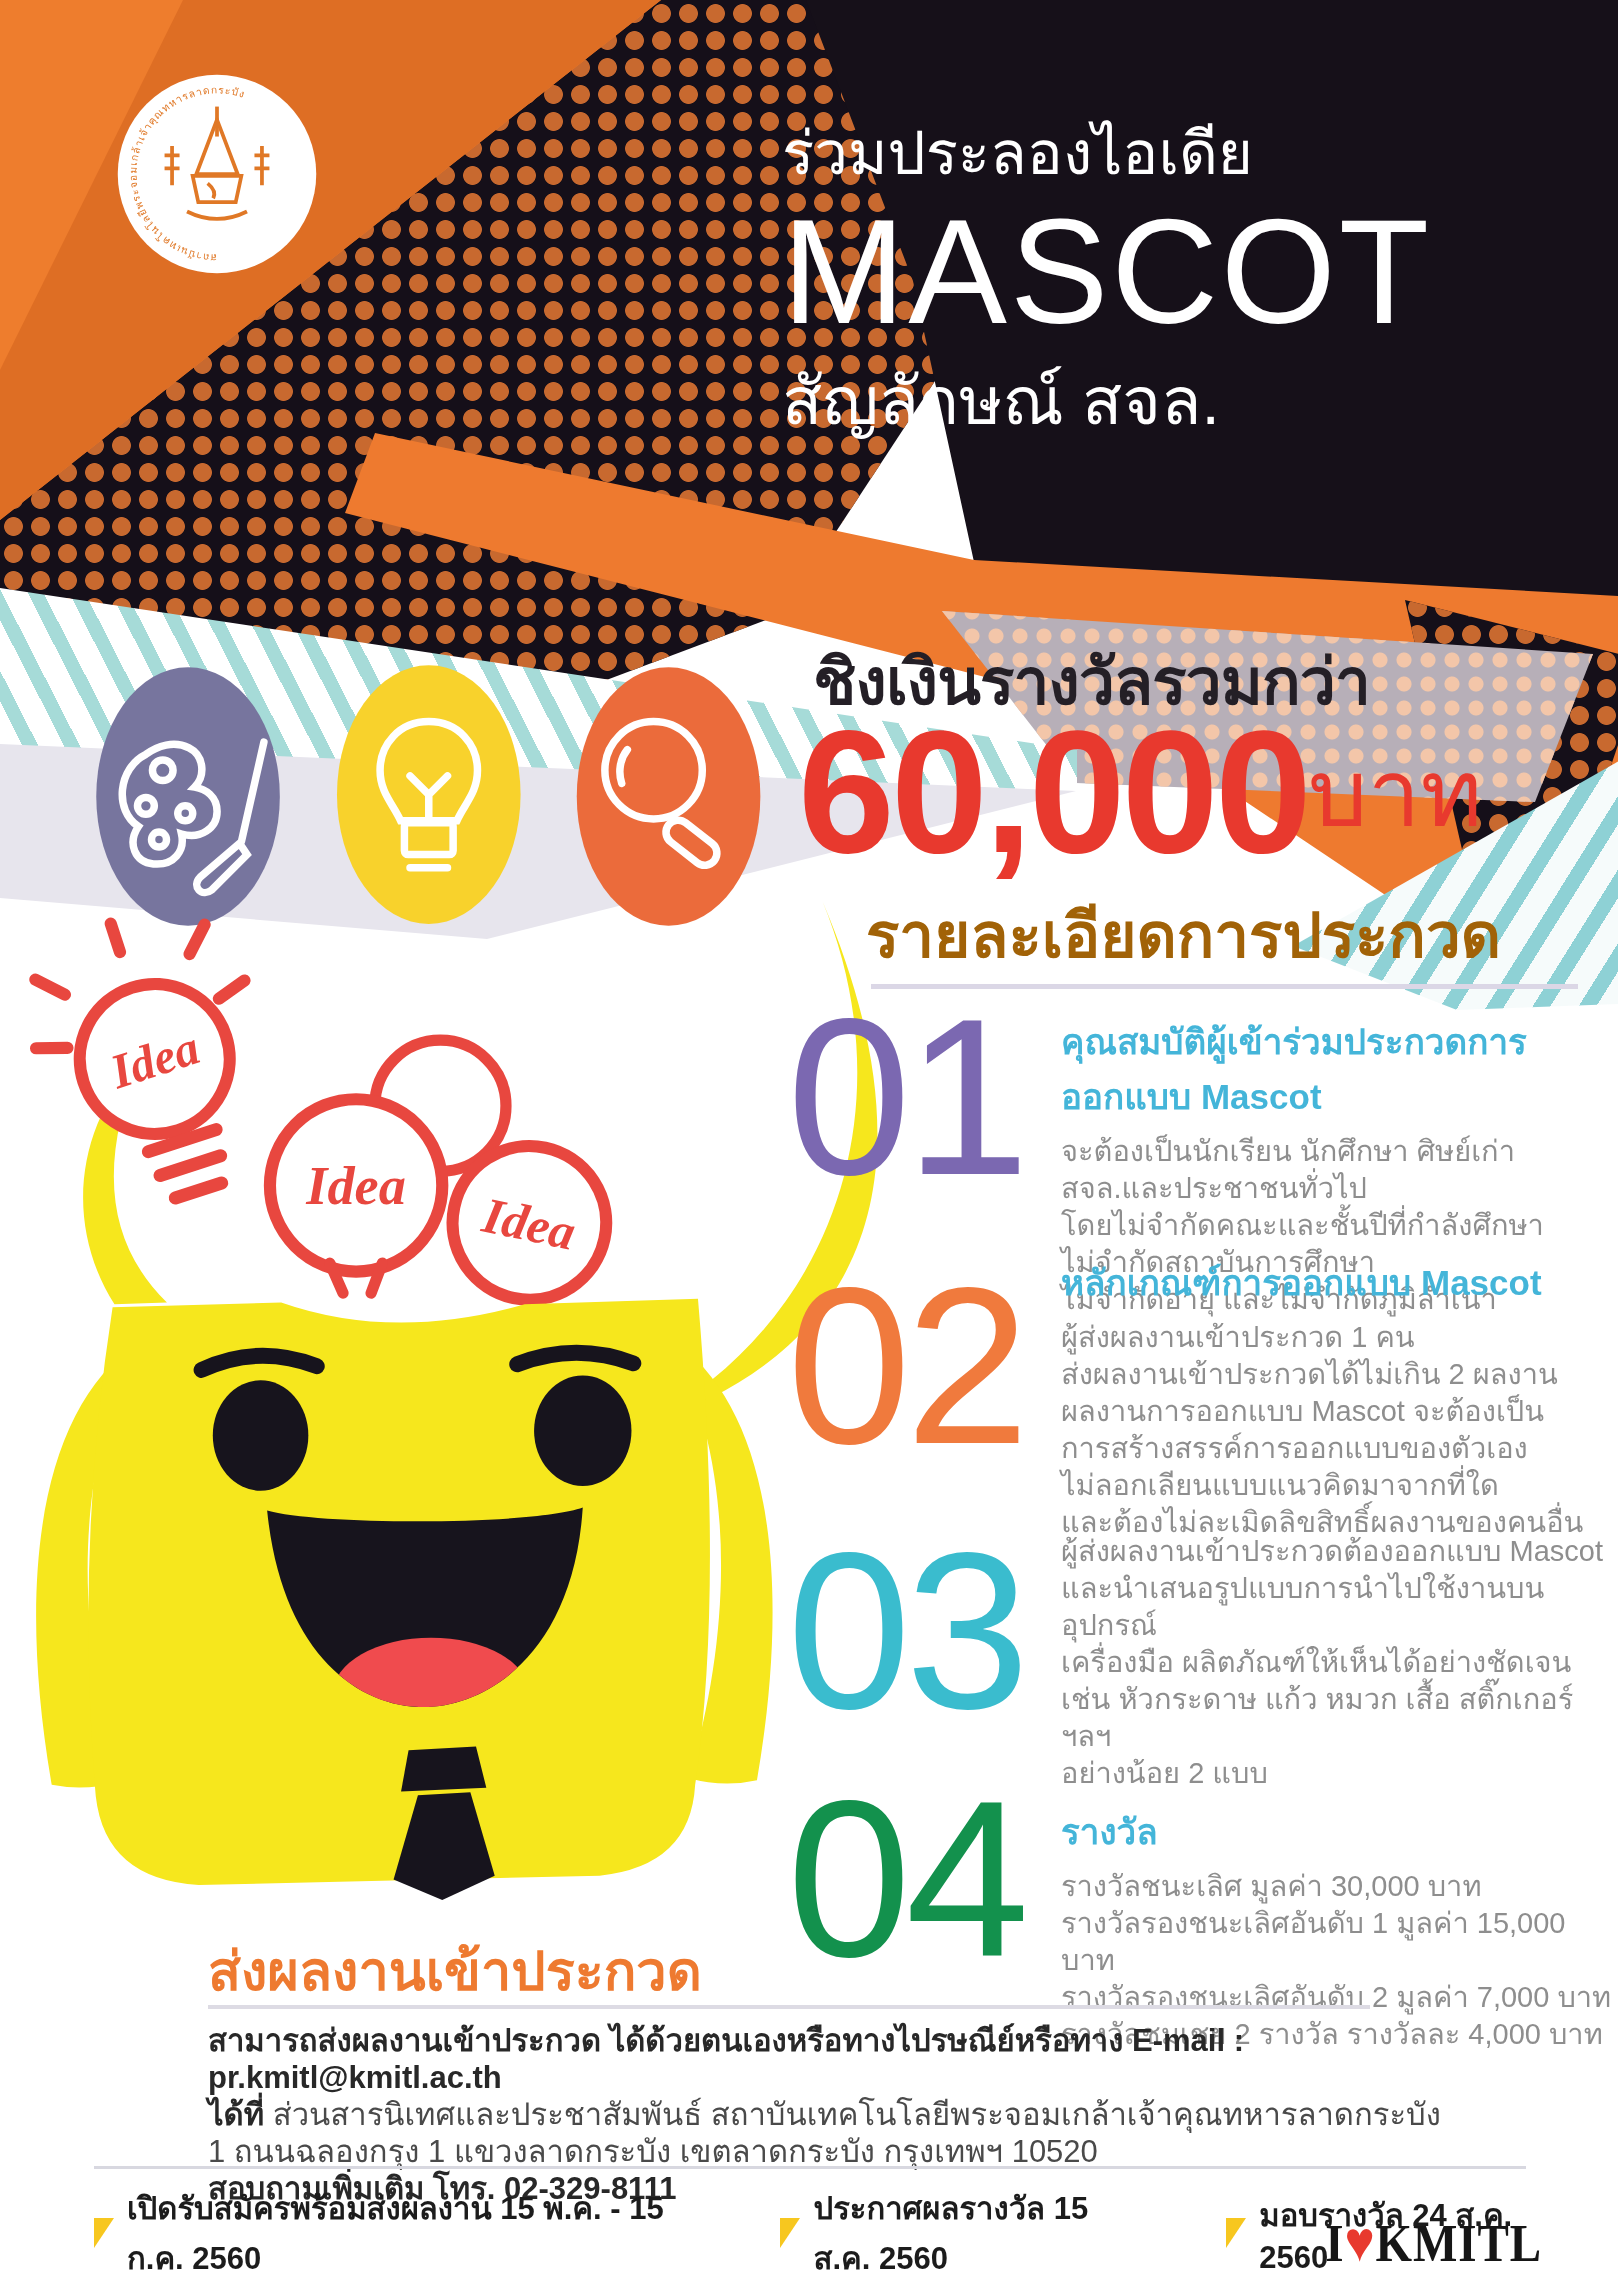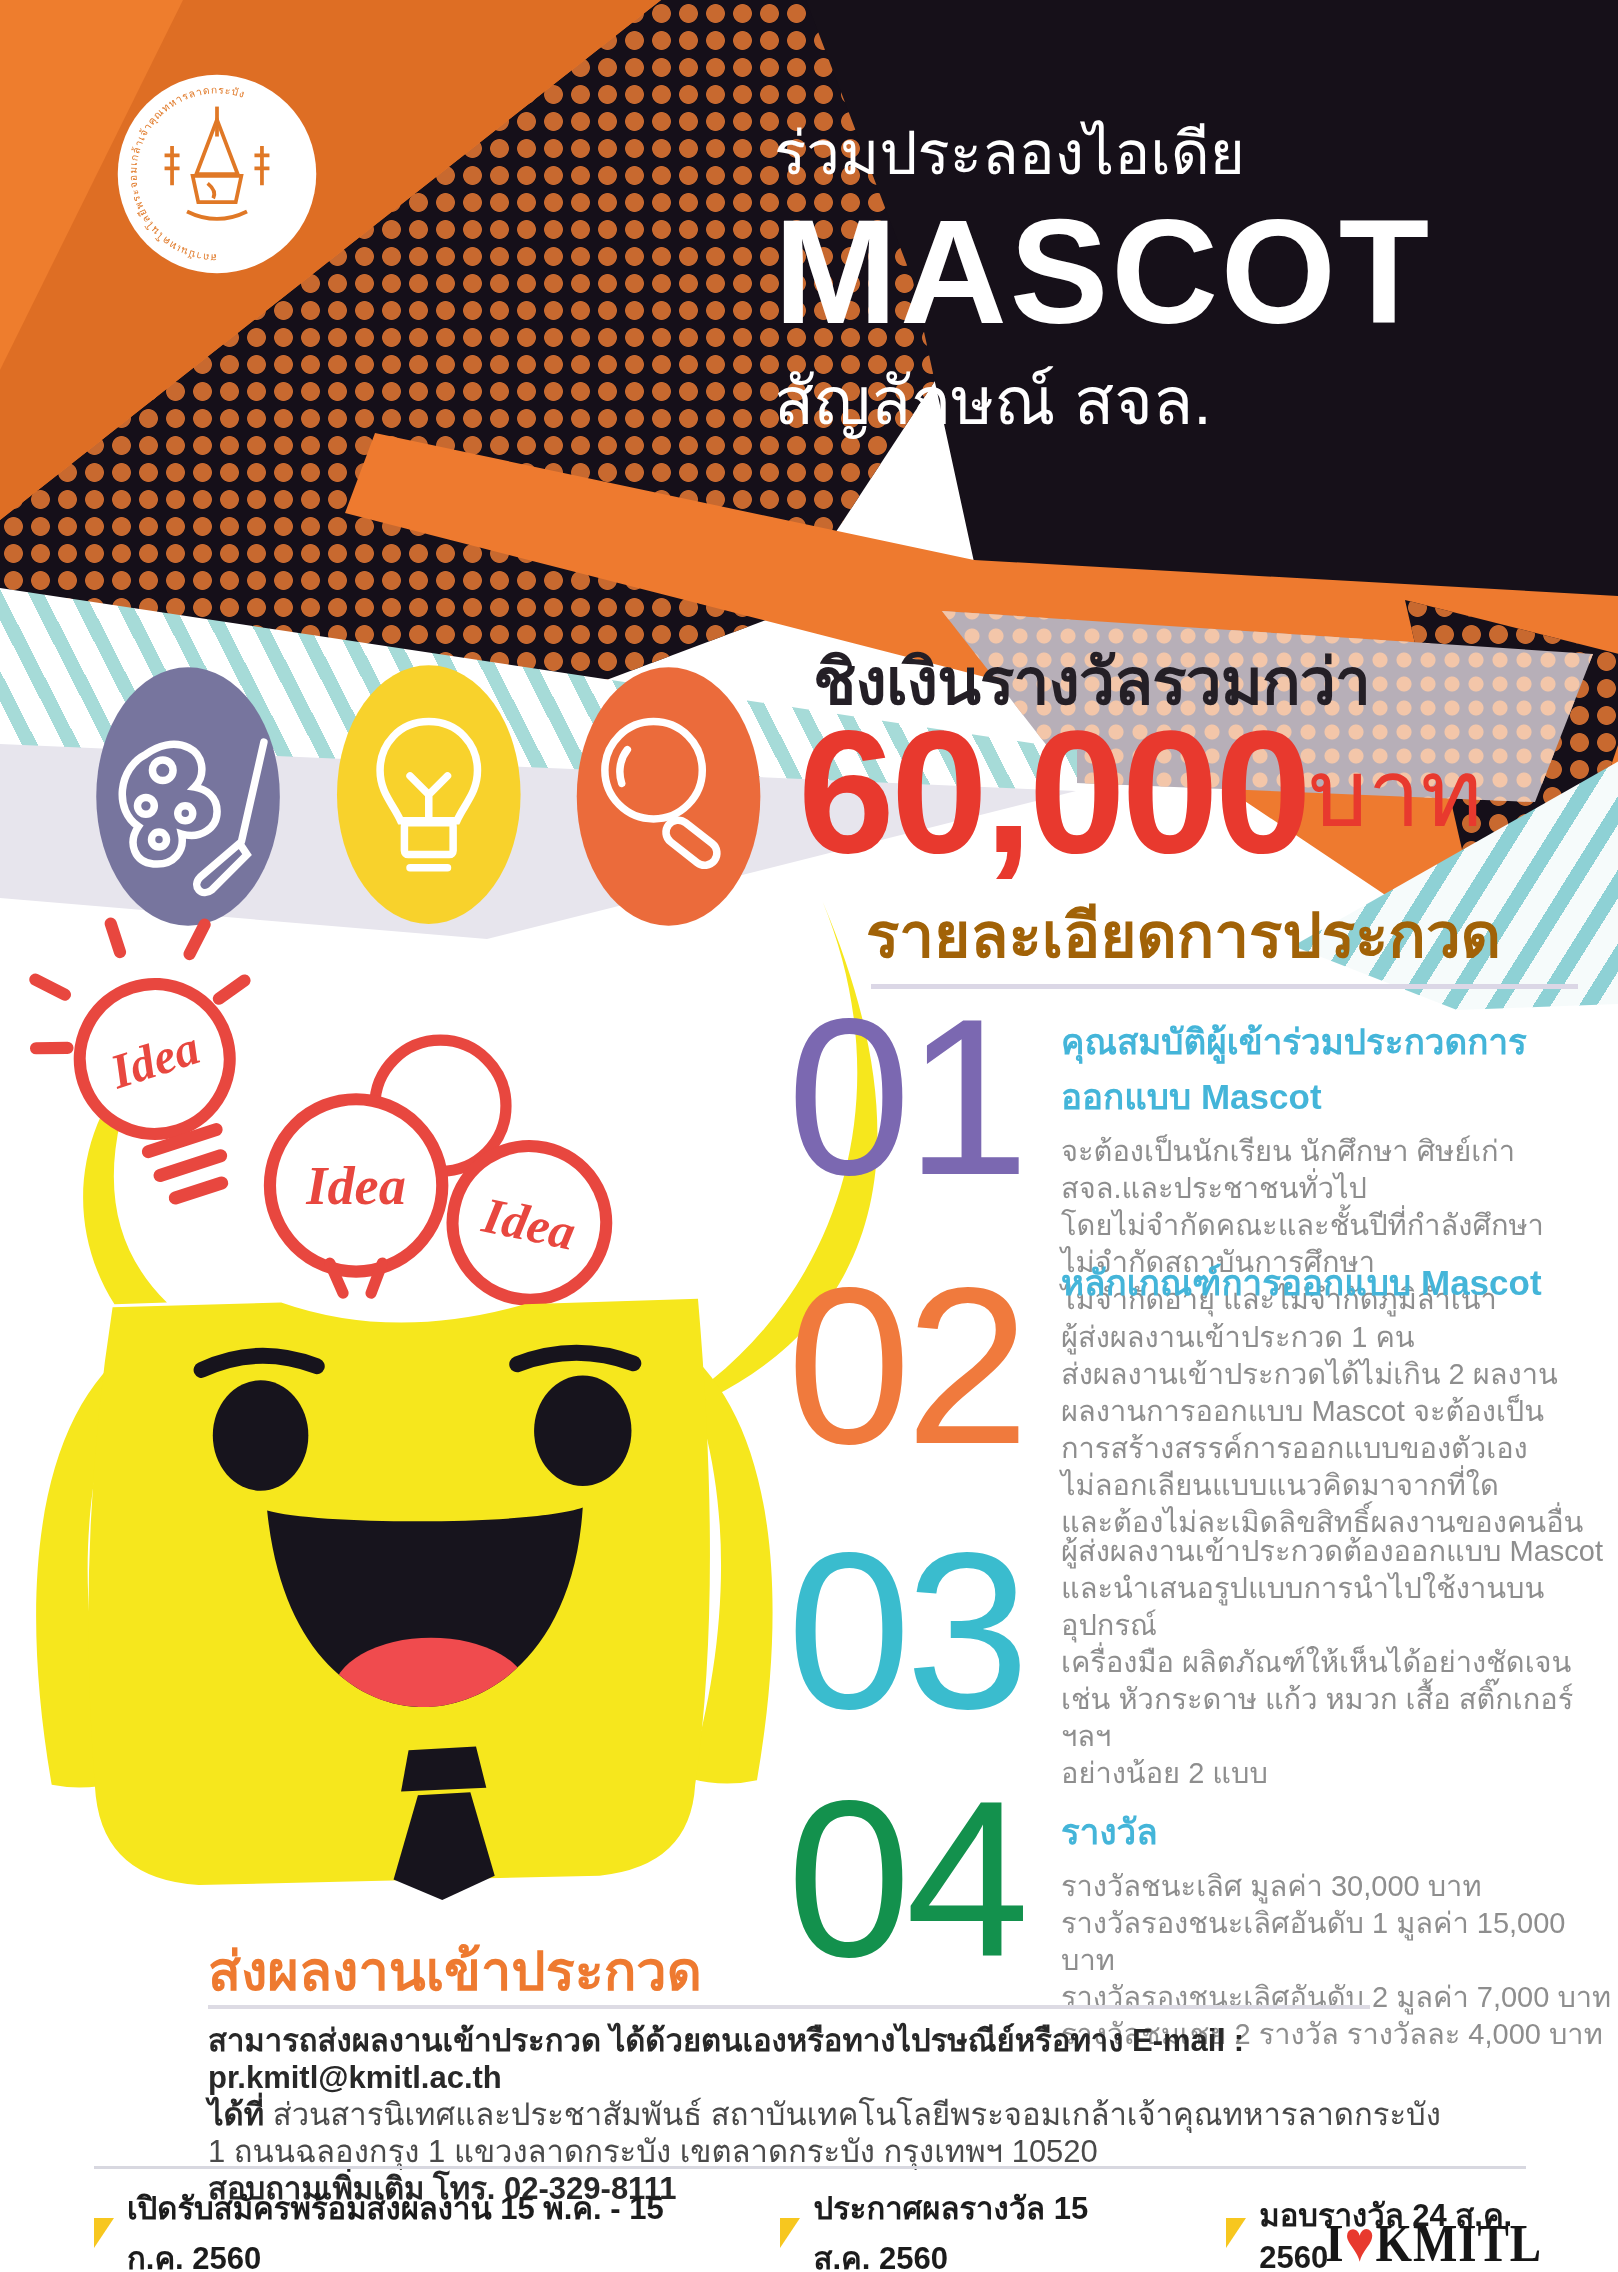--- a/index.html
+++ b/index.html
@@ -39,21 +39,21 @@
   .layer-gray-wedge { left:0; top:0; width:1619px; height:946px; background:#e7e5ed;
     clip-path:polygon(0px 744px,1076px 791px,487px 939px,0px 898px); }
   .layer-stripes-right { left:0; top:0; width:1619px; height:1012px;
     background:repeating-linear-gradient(122deg,#8ed1d5 0 15px,#f6fbfb 15px 39px);
     clip-path:polygon(1293px 946px,1619px 761px,1619px 1004px,1457px 1010px); }
 
   
   .title-block { right:187px; top:105px; color:#ffffff; }
   .title-line1 { font-size:60px; font-weight:400; }
   .title-line2 { font-size:103px; font-weight:400; margin-top:9.4px; }
-  .title-line3 { font-size:148px; font-weight:700; letter-spacing:2.8px; line-height:0.95; margin-top:1.9px; }
+  .title-line3 { font-size:148px; font-weight:400; letter-spacing:2.8px; line-height:0.95; margin-top:1.9px; }
   .title-line4 { font-size:66px; font-weight:400; margin-top:5.6px; }
 
   
   .prize-lead { left:813px; top:630px; font-size:64px; font-weight:700; color:#241f26; letter-spacing:-0.9px;text-align:right; }
   .prize-row { left:798px; top:705px; display:flex; align-items:center; color:#e8392e; }
   .prize-amount { font-size:174px; font-weight:800; letter-spacing:-3.7px; line-height:1; }
   .prize-unit { font-size:94px; font-weight:400; }
 
   
   .details-heading { left:866px; top:886px; font-size:62px; font-weight:700; color:#a16207; }

